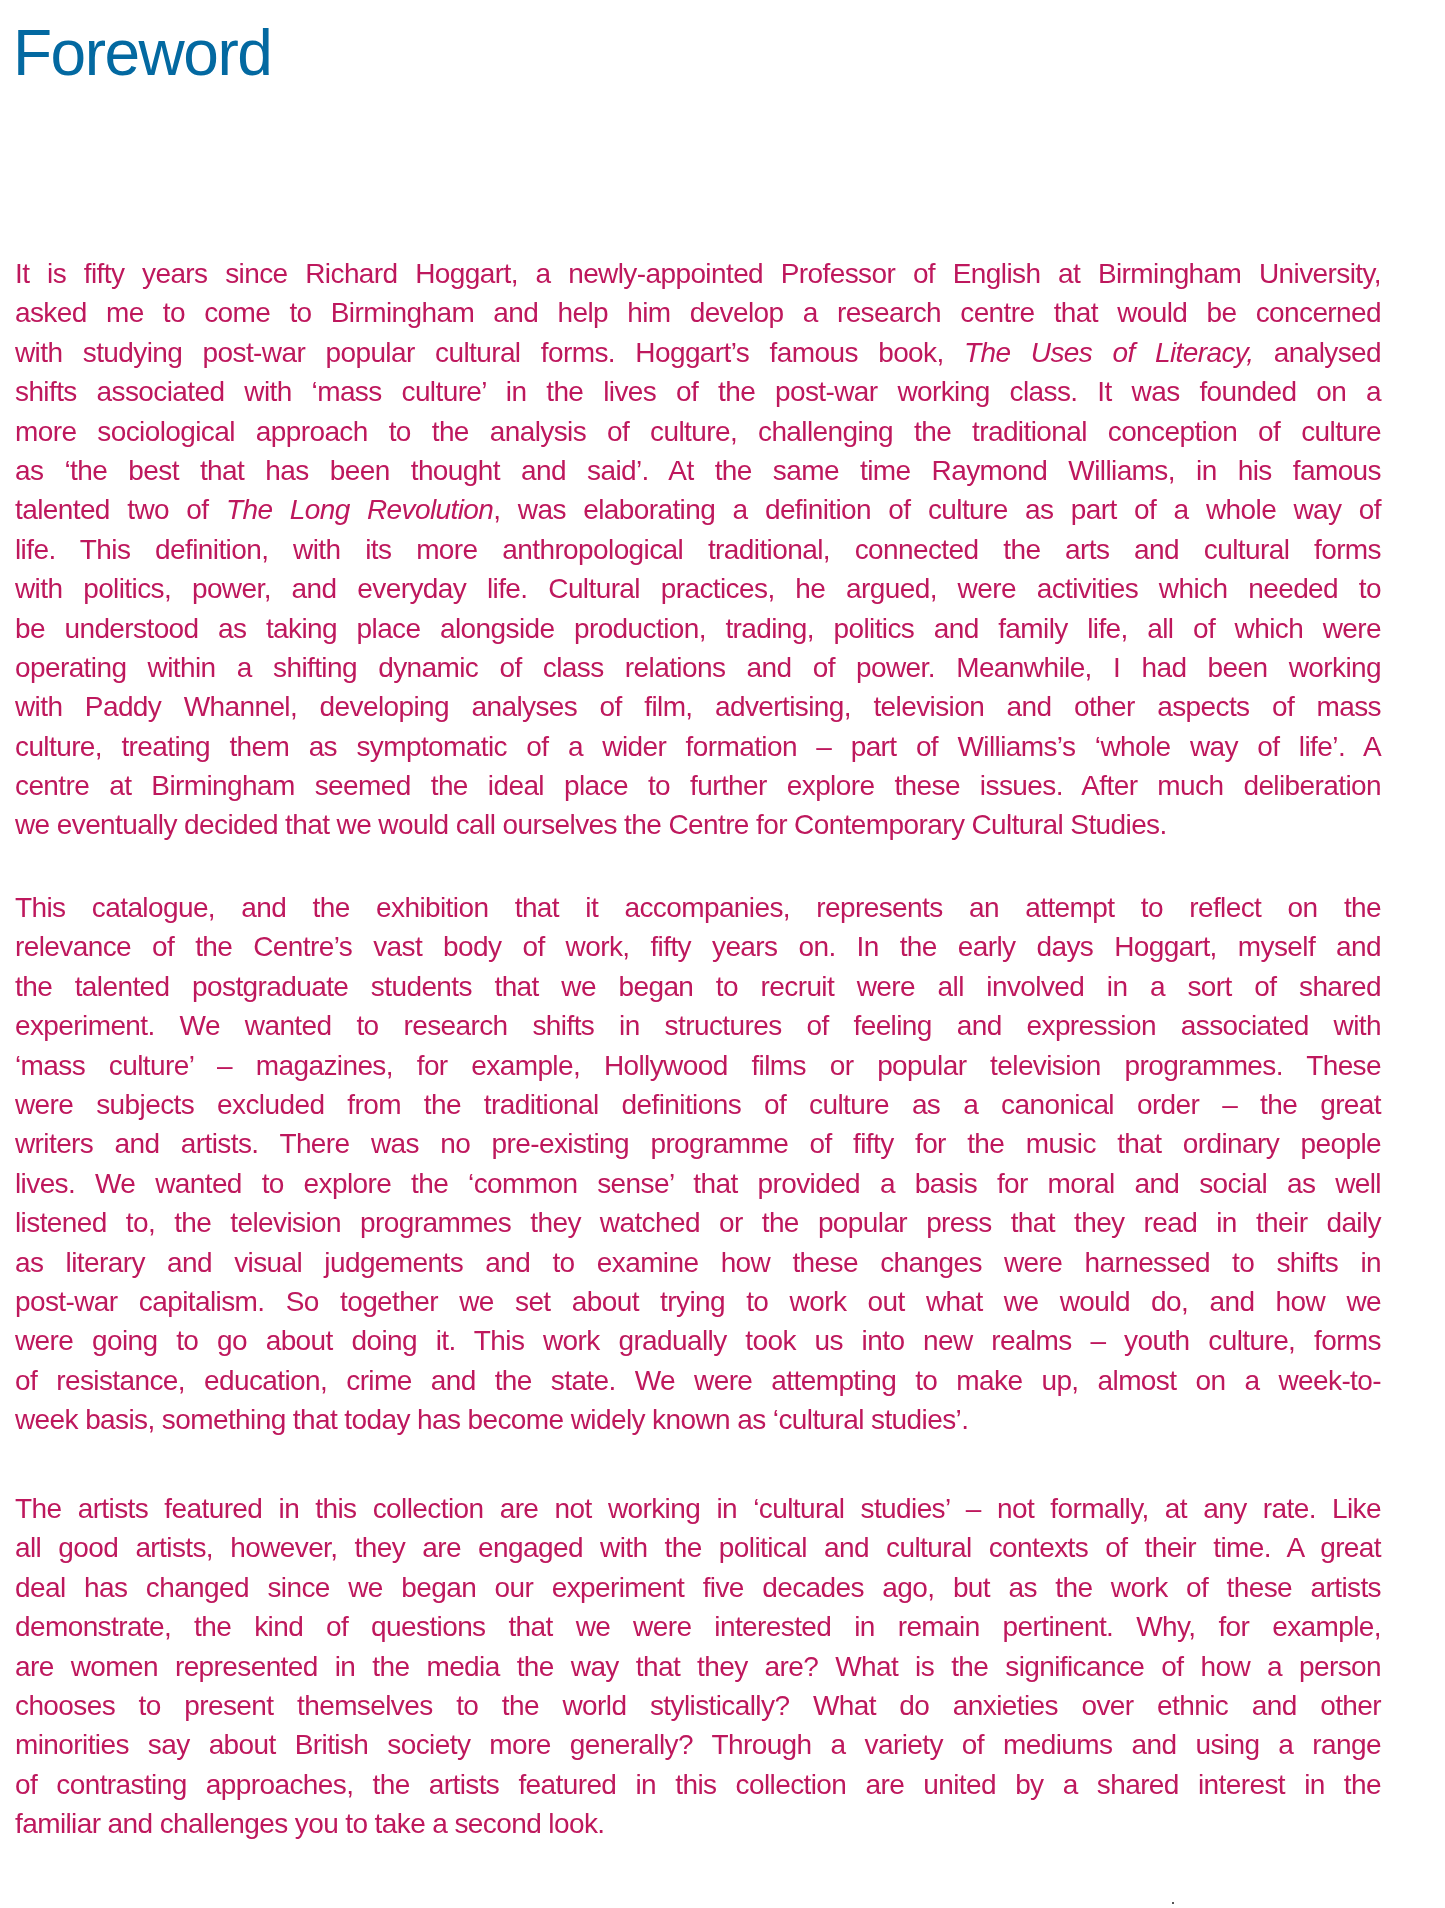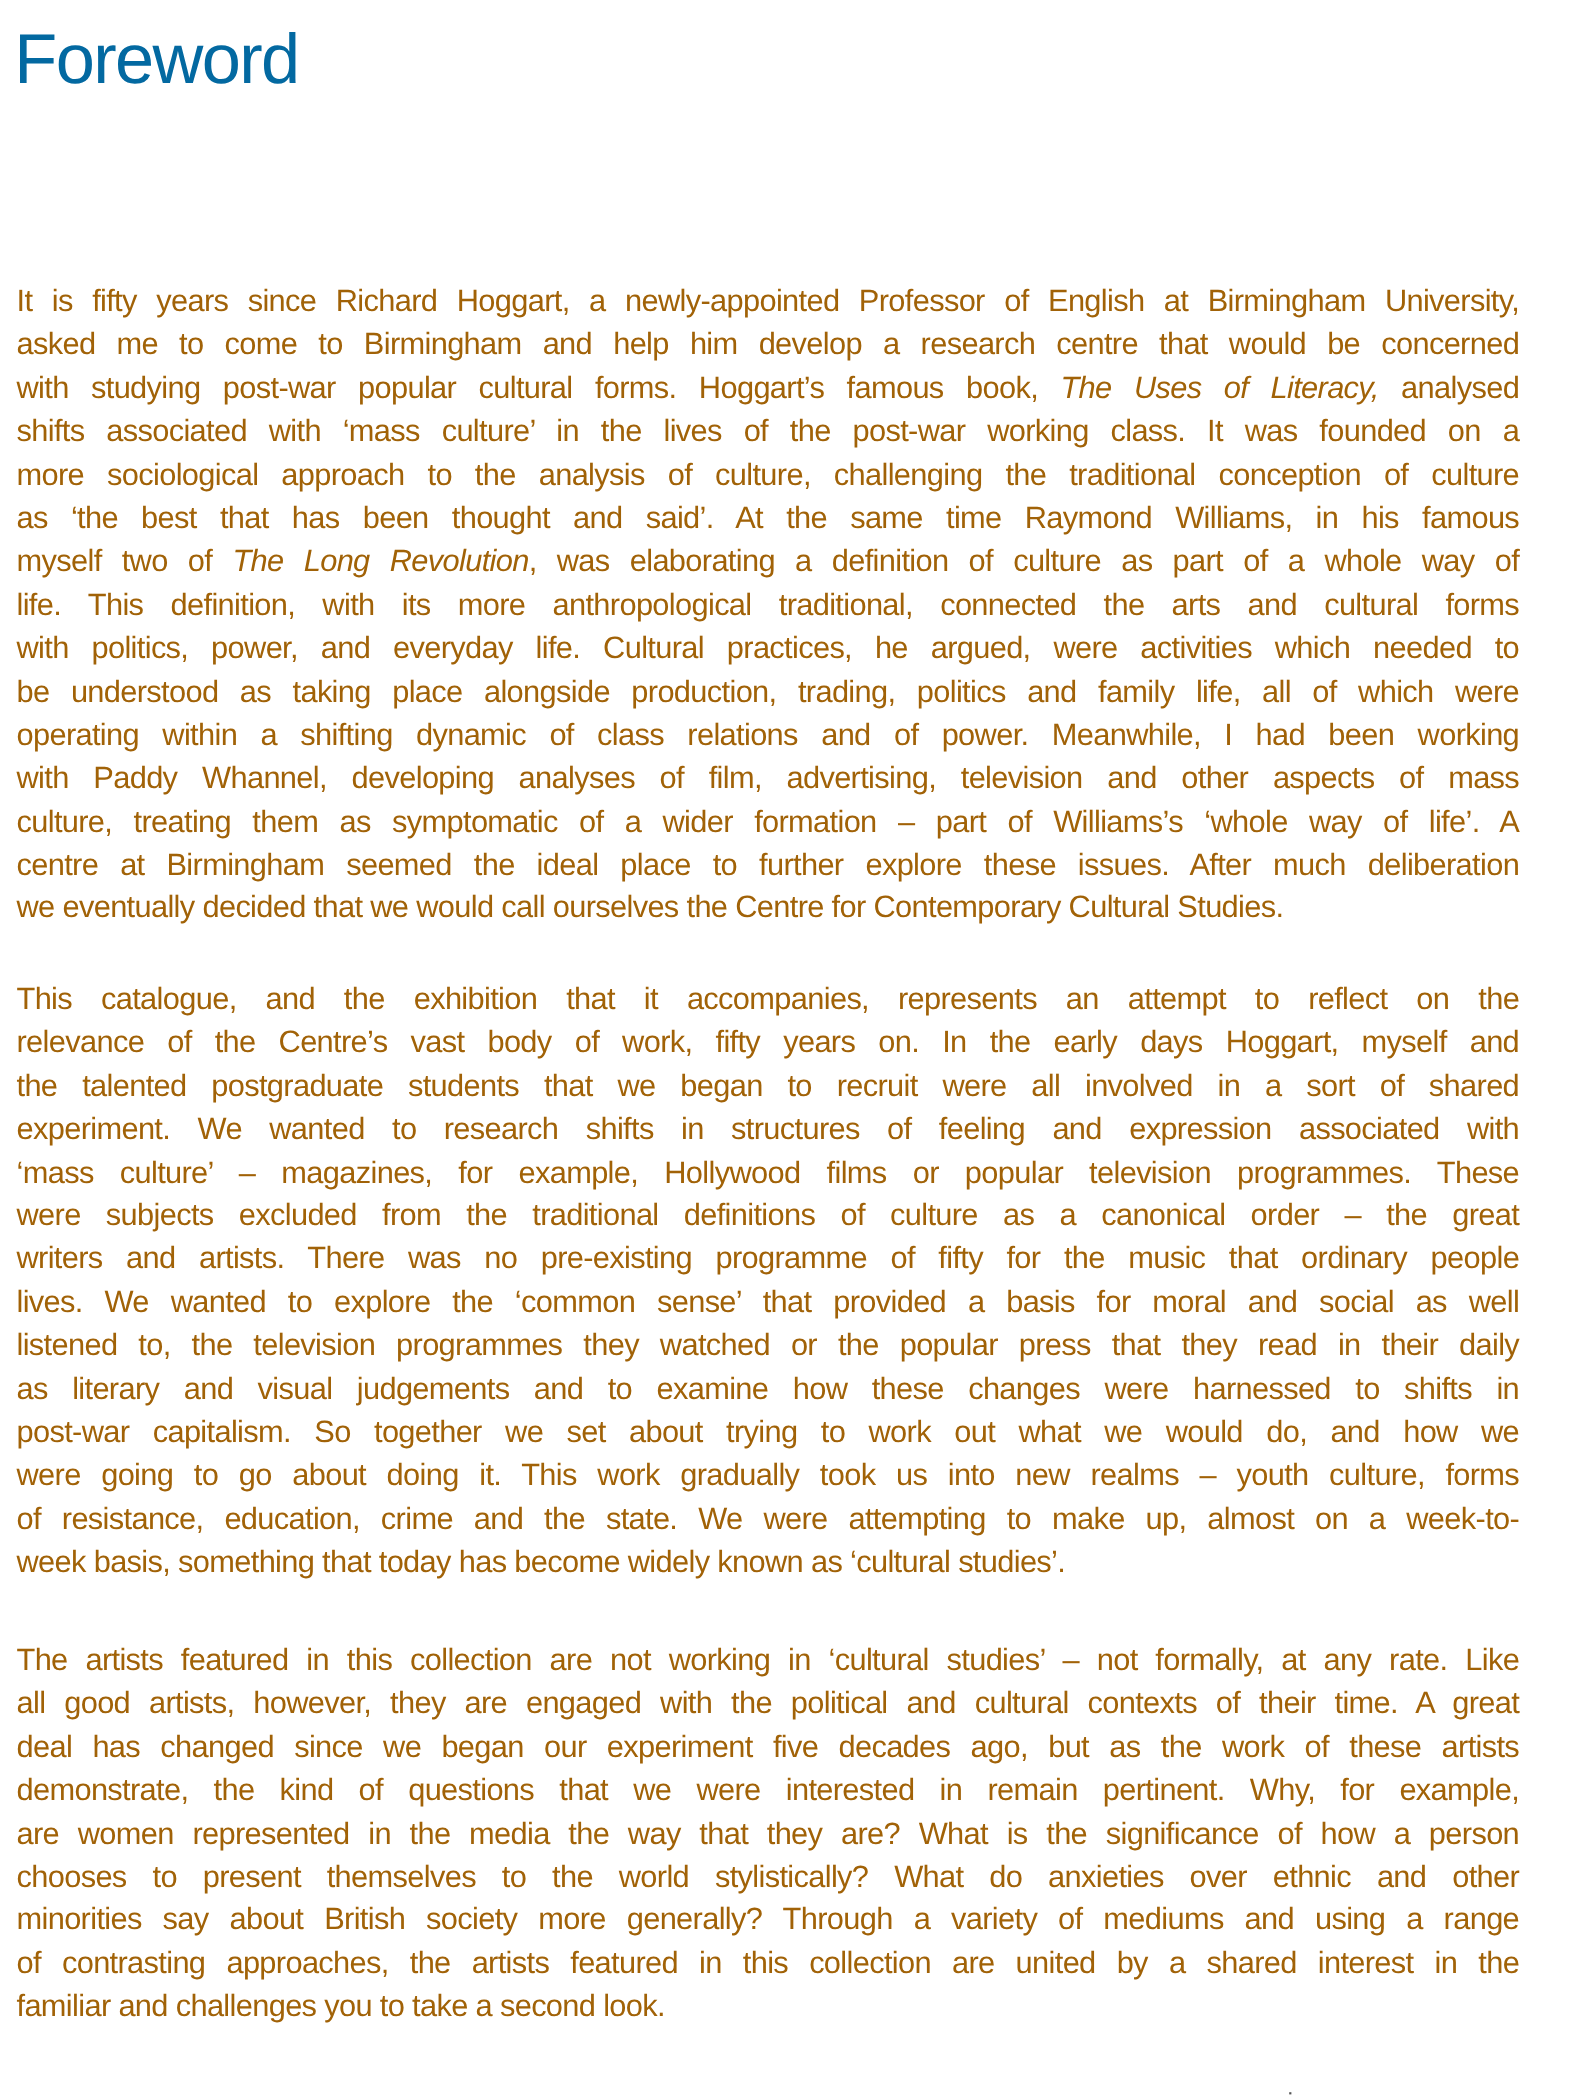--- a/index.html
+++ b/index.html
@@ -7,21 +7,21 @@
   .title {
     position: absolute; left: 13px; top: 18px;
     font-family: "Liberation Sans", sans-serif;
     font-weight: normal; font-size: 64px; line-height: 70px;
     color: #0369a1; letter-spacing: -1.5px; margin: 0;
     -webkit-text-stroke: 0px;
   }
   .para {
     position: absolute; left: 15px; width: 1366px;
     font-family: "Liberation Sans", sans-serif;
-    font-size: 28px; color: #a16207;
+    font-size: 28px; color: #be185d;
   }
   .line {
     display: block; height: 39.4px; line-height: 39.4px;
     text-align: justify; text-align-last: justify; white-space: nowrap;
     letter-spacing: -0.6px;
   }
   .line.last { text-align-last: left; }
   .line > span { white-space: normal; }
   .line i { font-style: italic; }
   #p1 { top: 254px; }
@@ -34,21 +34,21 @@
 
 <h1 class="title">Foreword</h1>
 
 <div class="para" id="p1">
     <span class="line"><span>It is fifty years since Richard Hoggart, a newly-appointed Professor of English at Birmingham University,</span></span>
     <span class="line"><span>asked me to come to Birmingham and help him develop a research centre that would be concerned</span></span>
     <span class="line"><span><span>with studying post-war popular cultural forms. Hoggart’s famous book, </span><i>The Uses of Literacy,</i><span> analysed</span></span></span>
     <span class="line"><span>shifts associated with ‘mass culture’ in the lives of the post-war working class. It was founded on a</span></span>
     <span class="line"><span>more sociological approach to the analysis of culture, challenging the traditional conception of culture</span></span>
     <span class="line"><span>as ‘the best that has been thought and said’. At the same time Raymond Williams, in his famous</span></span>
-    <span class="line"><span><span>myself two of </span><i>The Long Revolution</i><span>, was elaborating a definition of culture as part of a whole way of</span></span></span>
+    <span class="line"><span><span>talented two of </span><i>The Long Revolution</i><span>, was elaborating a definition of culture as part of a whole way of</span></span></span>
     <span class="line"><span>life. This definition, with its more anthropological traditional, connected the arts and cultural forms</span></span>
     <span class="line"><span>with politics, power, and everyday life. Cultural practices, he argued, were activities which needed to</span></span>
     <span class="line"><span>be understood as taking place alongside production, trading, politics and family life, all of which were</span></span>
     <span class="line"><span>operating within a shifting dynamic of class relations and of power. Meanwhile, I had been working</span></span>
     <span class="line"><span>with Paddy Whannel, developing analyses of film, advertising, television and other aspects of mass</span></span>
     <span class="line"><span>culture, treating them as symptomatic of a wider formation – part of Williams’s ‘whole way of life’. A</span></span>
     <span class="line"><span>centre at Birmingham seemed the ideal place to further explore these issues. After much deliberation</span></span>
     <span class="line last"><span>we eventually decided that we would call ourselves the Centre for Contemporary Cultural Studies.</span></span>
   </div>
 <div class="para" id="p2">

